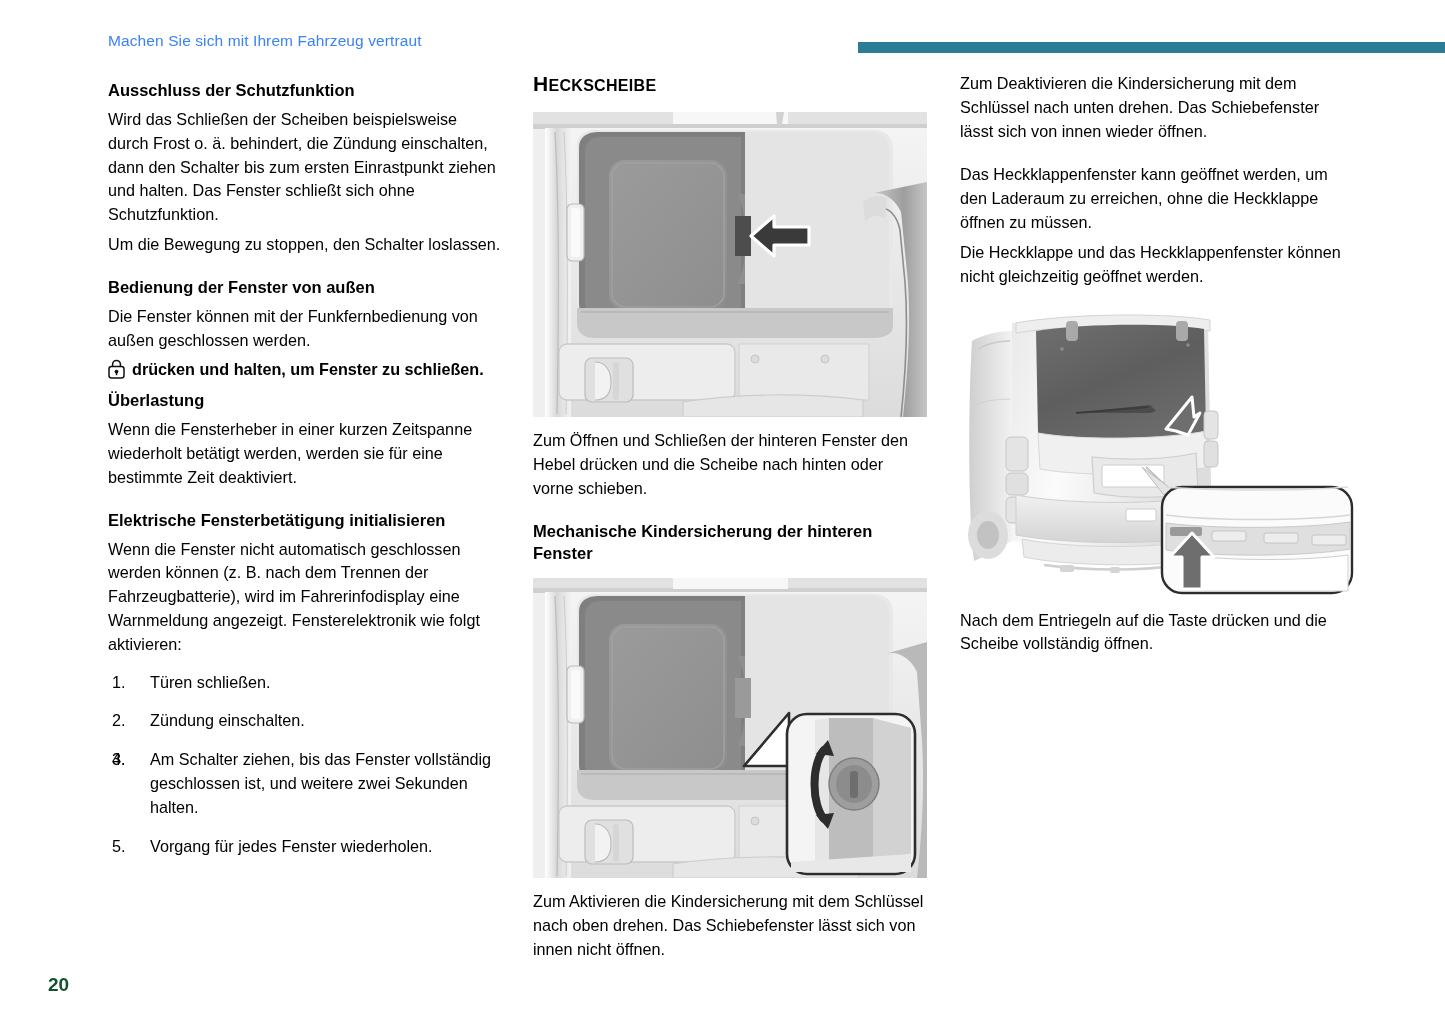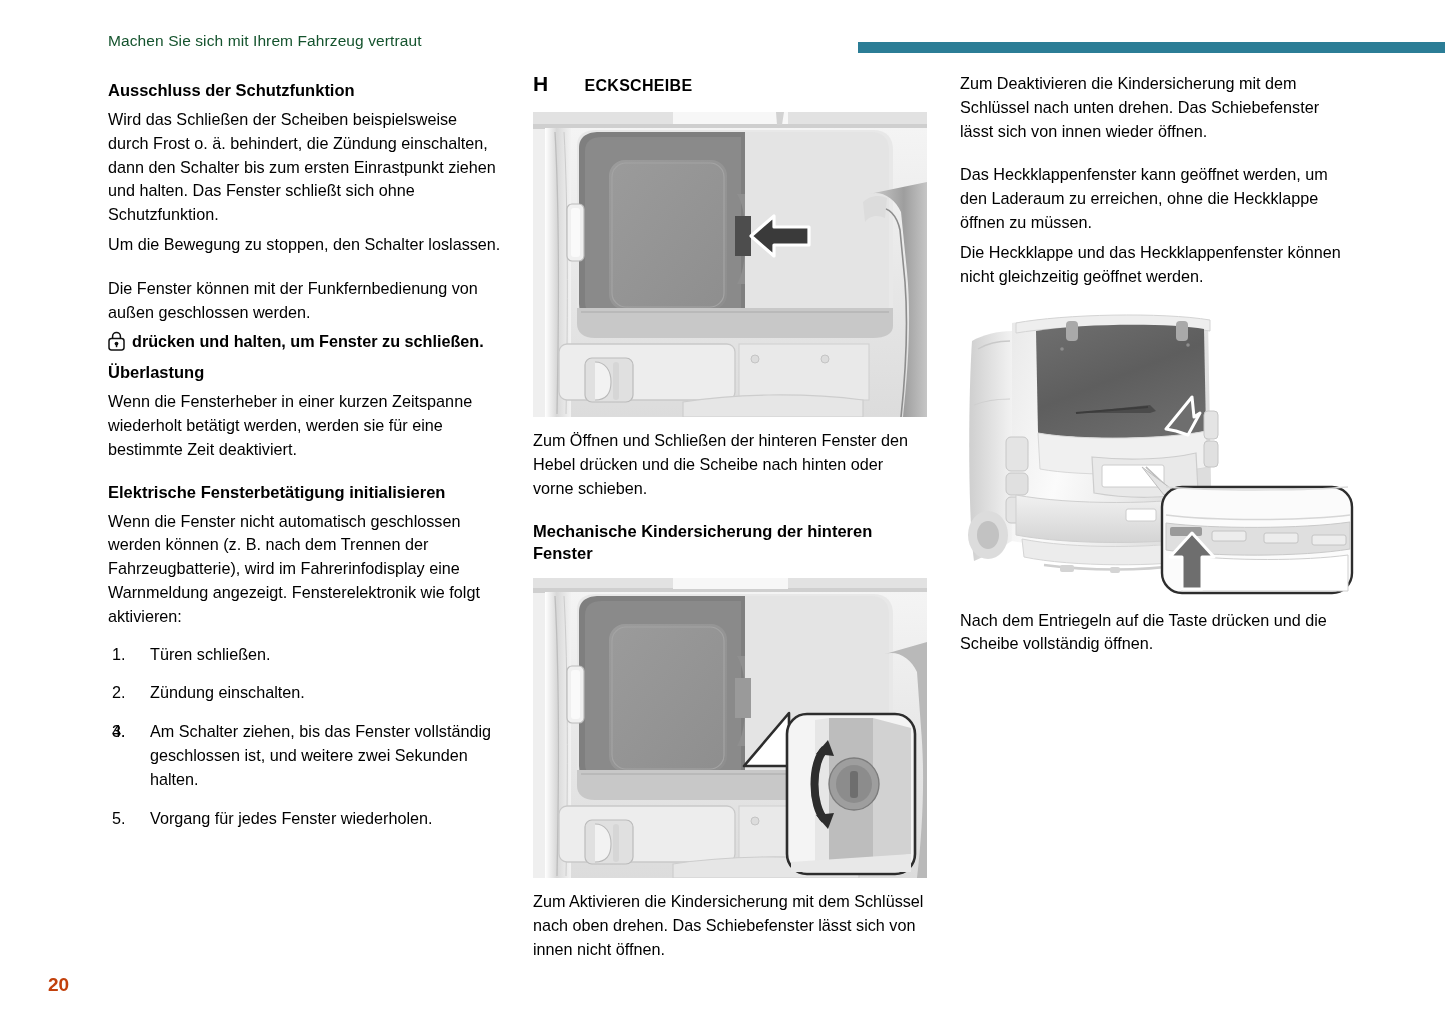--- a/index.html
+++ b/index.html
@@ -21,21 +21,21 @@
     position: absolute;
     top: 0; left: 0;
     width: 1445px;
     height: 60px;
   }
   #header-title {
     position: absolute;
     left: 108px;
     top: 32px;
     font-size: 15.5px;
-    color: #14532d;
+    color: #3b82f6;
     letter-spacing: 0.1px;
     white-space: nowrap;
   }
   #header-rule {
     position: absolute;
     left: 858px;
     top: 42px;
     width: 587px;
     height: 11px;
     background: #2b7d96;
@@ -60,21 +60,20 @@
   
   .section-title {
     font-size: 21px;
     font-weight: bold;
     letter-spacing: 0.3px;
     margin: 0 0 16px 0;
     line-height: 1.15;
   }
   .section-title .smallcap {
     font-size: 16px;
-    padding-left: 36px;
   }
   h3.sub-head {
     font-size: 16.5px;
     font-weight: bold;
     line-height: 1.33;
     margin: 8px 0 6px 0;
   }
   p.body {
     font-size: 16.2px;
     line-height: 1.47;
@@ -130,39 +129,40 @@
   }
   .figure svg { display: block; width: 100%; height: 100%; }
 
   
   #page-number {
     position: absolute;
     left: 48px;
     bottom: 22px;
     font-size: 19px;
     font-weight: bold;
-    color: #c2410c;
+    color: #14532d;
   }
 </style>
 </head>
 <body>
 
 <div id="page-header">
   <div id="header-title">Machen Sie sich mit Ihrem Fahrzeug vertraut</div>
   <div id="header-rule"></div>
 </div>
 
 <div id="content">
 
   <div class="column" id="col-left">
 
     <h3 class="sub-head">Ausschluss der Schutzfunktion</h3>
     <p class="body">Wird das Schließen der Scheiben beispielsweise durch Frost o. ä. behindert, die Zündung einschalten, dann den Schalter bis zum ersten Einrastpunkt ziehen und halten. Das Fenster schließt sich ohne Schutzfunktion.</p>
     <p class="body gap-after">Um die Bewegung zu stoppen, den Schalter loslassen.</p>
 
+    <h3 class="sub-head">Bedienung der Fenster von außen</h3>
     <p class="body">Die Fenster können mit der Funkfernbedienung von außen geschlossen werden.</p>
 
     <div class="icon-line"><span class="lock-icon"><svg viewBox="0 0 17 20" xmlns="http://www.w3.org/2000/svg">
             <rect x="1" y="7.6" width="15" height="11.4" rx="2.4" ry="2.4" fill="#ffffff" stroke="#111111" stroke-width="1.5"></rect>
             <path d="M4.6 7.6 V5.3 a3.9 3.9 0 0 1 7.8 0 V7.6" fill="none" stroke="#111111" stroke-width="1.5"></path>
             <circle cx="8.5" cy="12.6" r="1.9" fill="#111111"></circle>
             <rect x="7.8" y="12.6" width="1.5" height="3.6" fill="#111111"></rect>
           </svg></span><span>drücken und halten, um Fenster zu schließen.</span></div>
 
 

